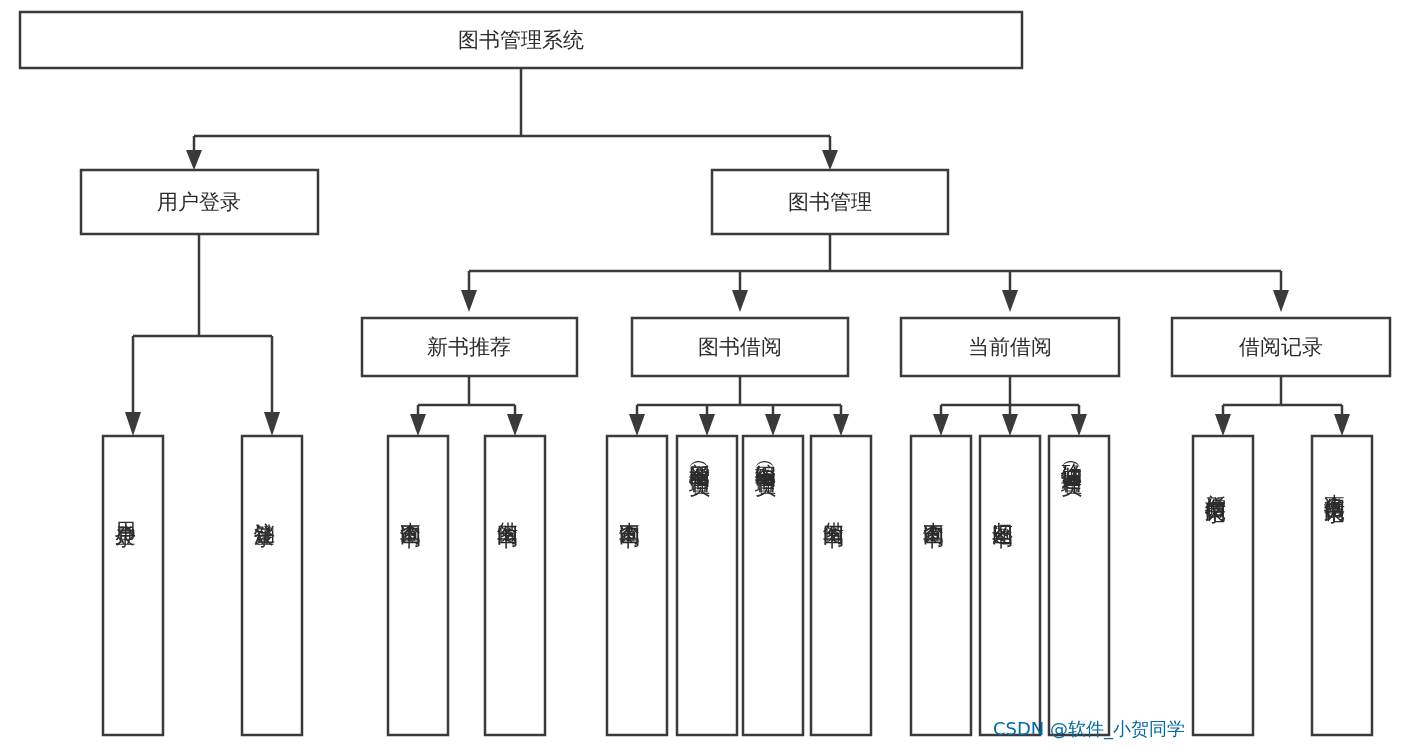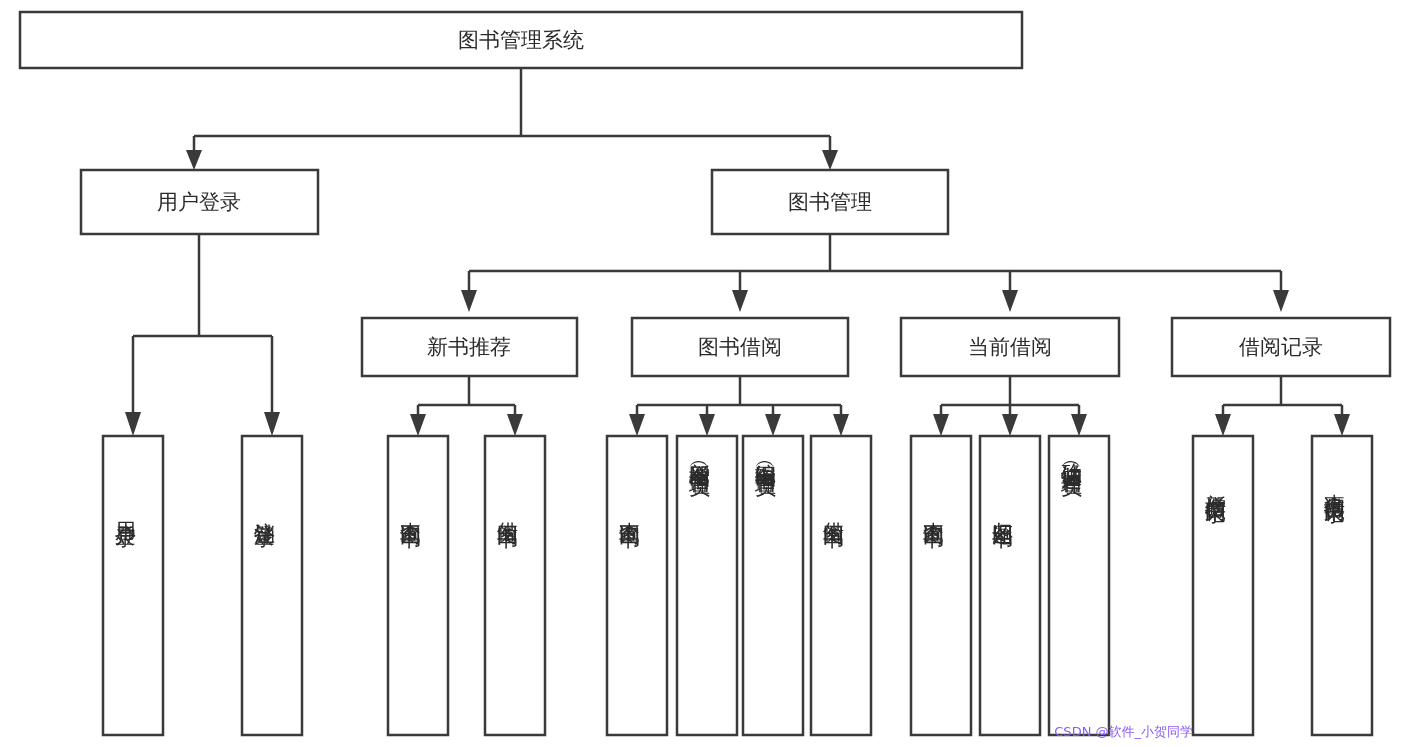--- a/index.html
+++ b/index.html
@@ -56,25 +56,25 @@
     font-size: 21px;
     line-height: 1.12;
     color: #2b2b2b;
     letter-spacing: 2px;
     white-space: nowrap;
     text-align: left;
     pointer-events: none;
   }
   .watermark {
     position: absolute;
-    right: 0;
+    right: 8px;
     bottom: 6px;
     font-family: "DejaVu Sans", "Liberation Sans", sans-serif;
-    font-size: 13px;
-    color: #8b5cf6;
+    font-size: 18px;
+    color: #0369a1;
     white-space: nowrap;
   }
 </style>
 </head>
 <body>
 
 <div id="diagram-root">
 
   <svg class="diagram" viewBox="0 0 1405 747">
 

